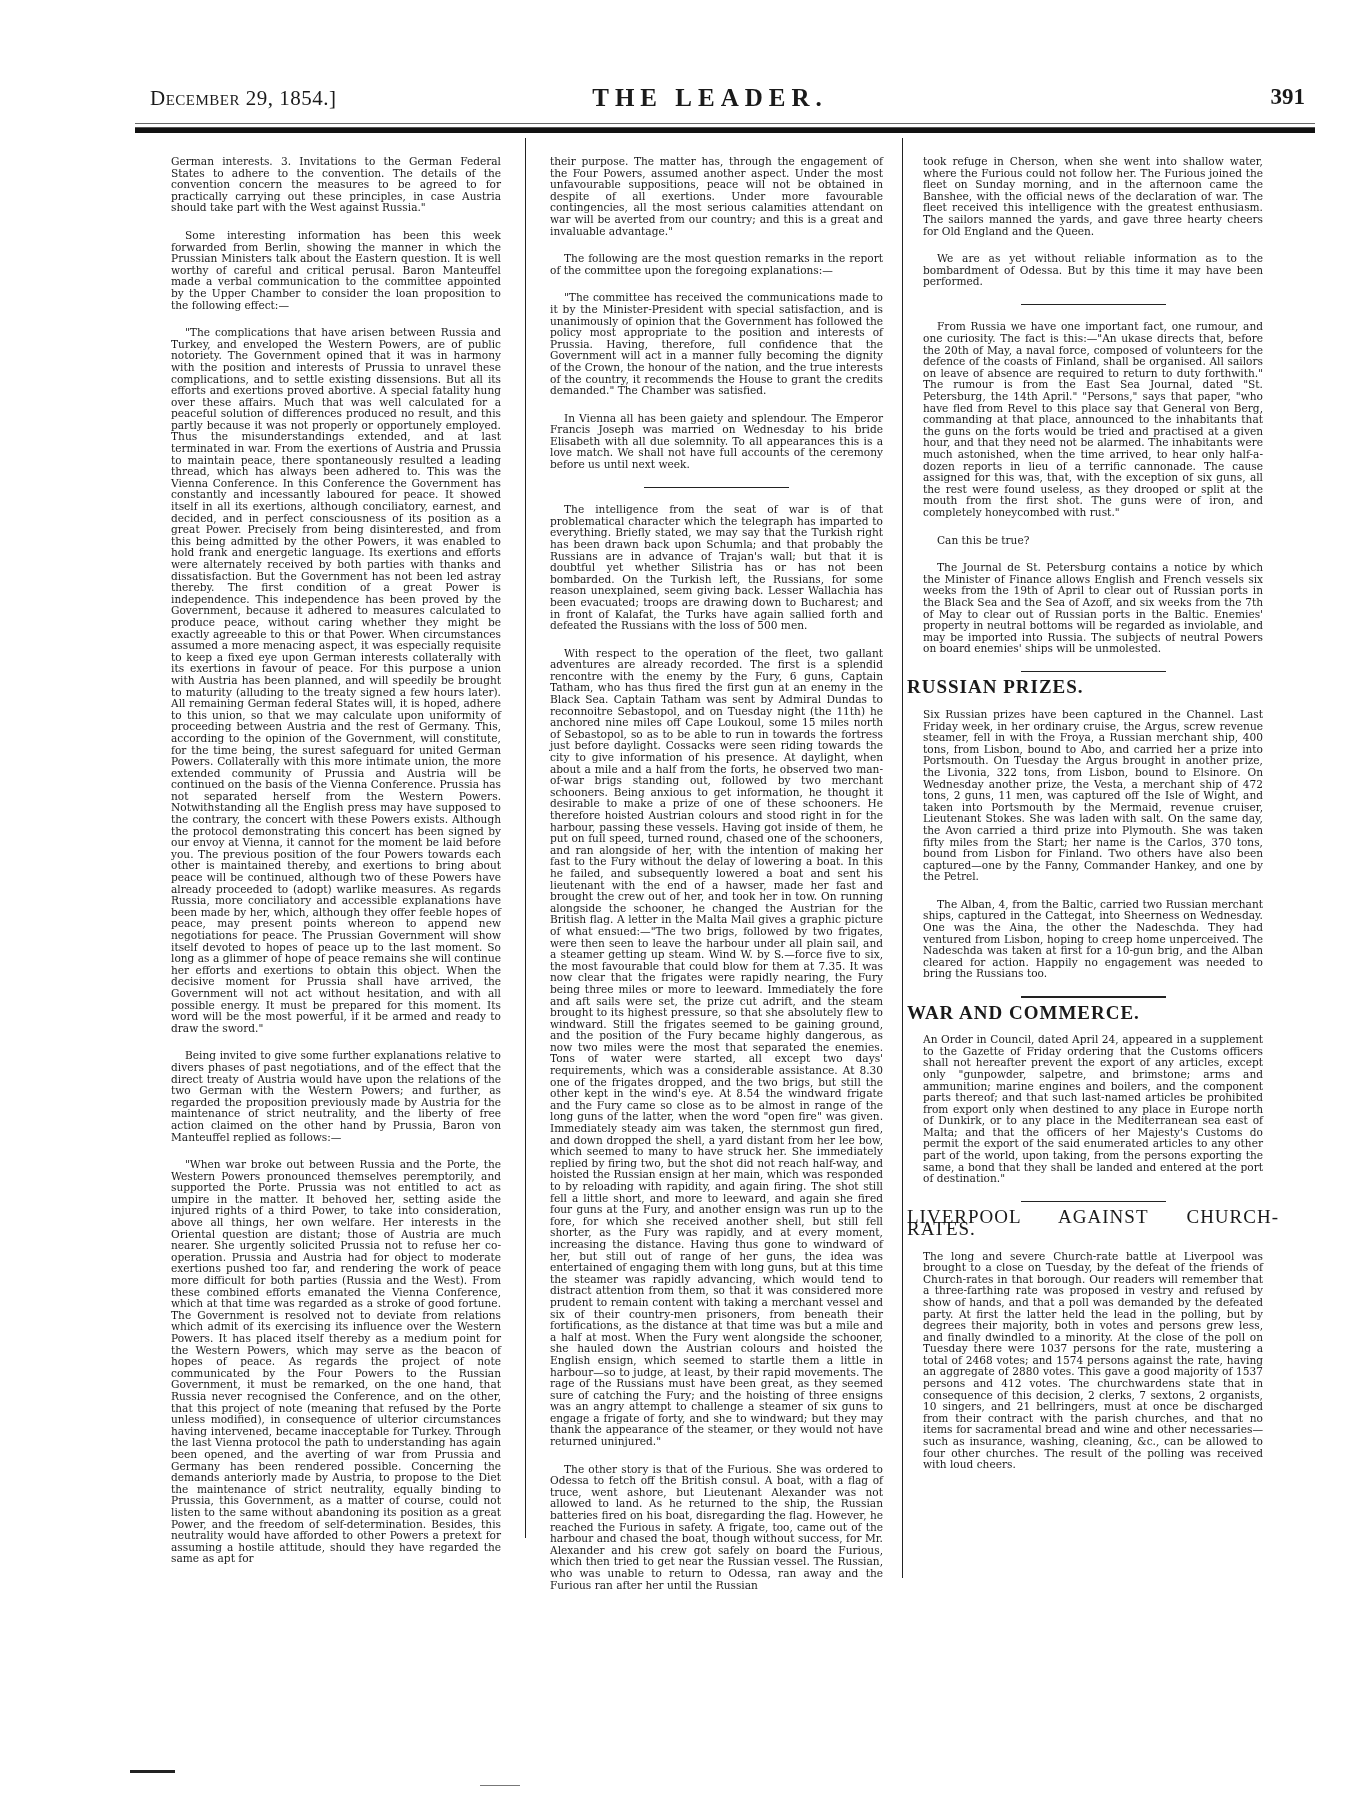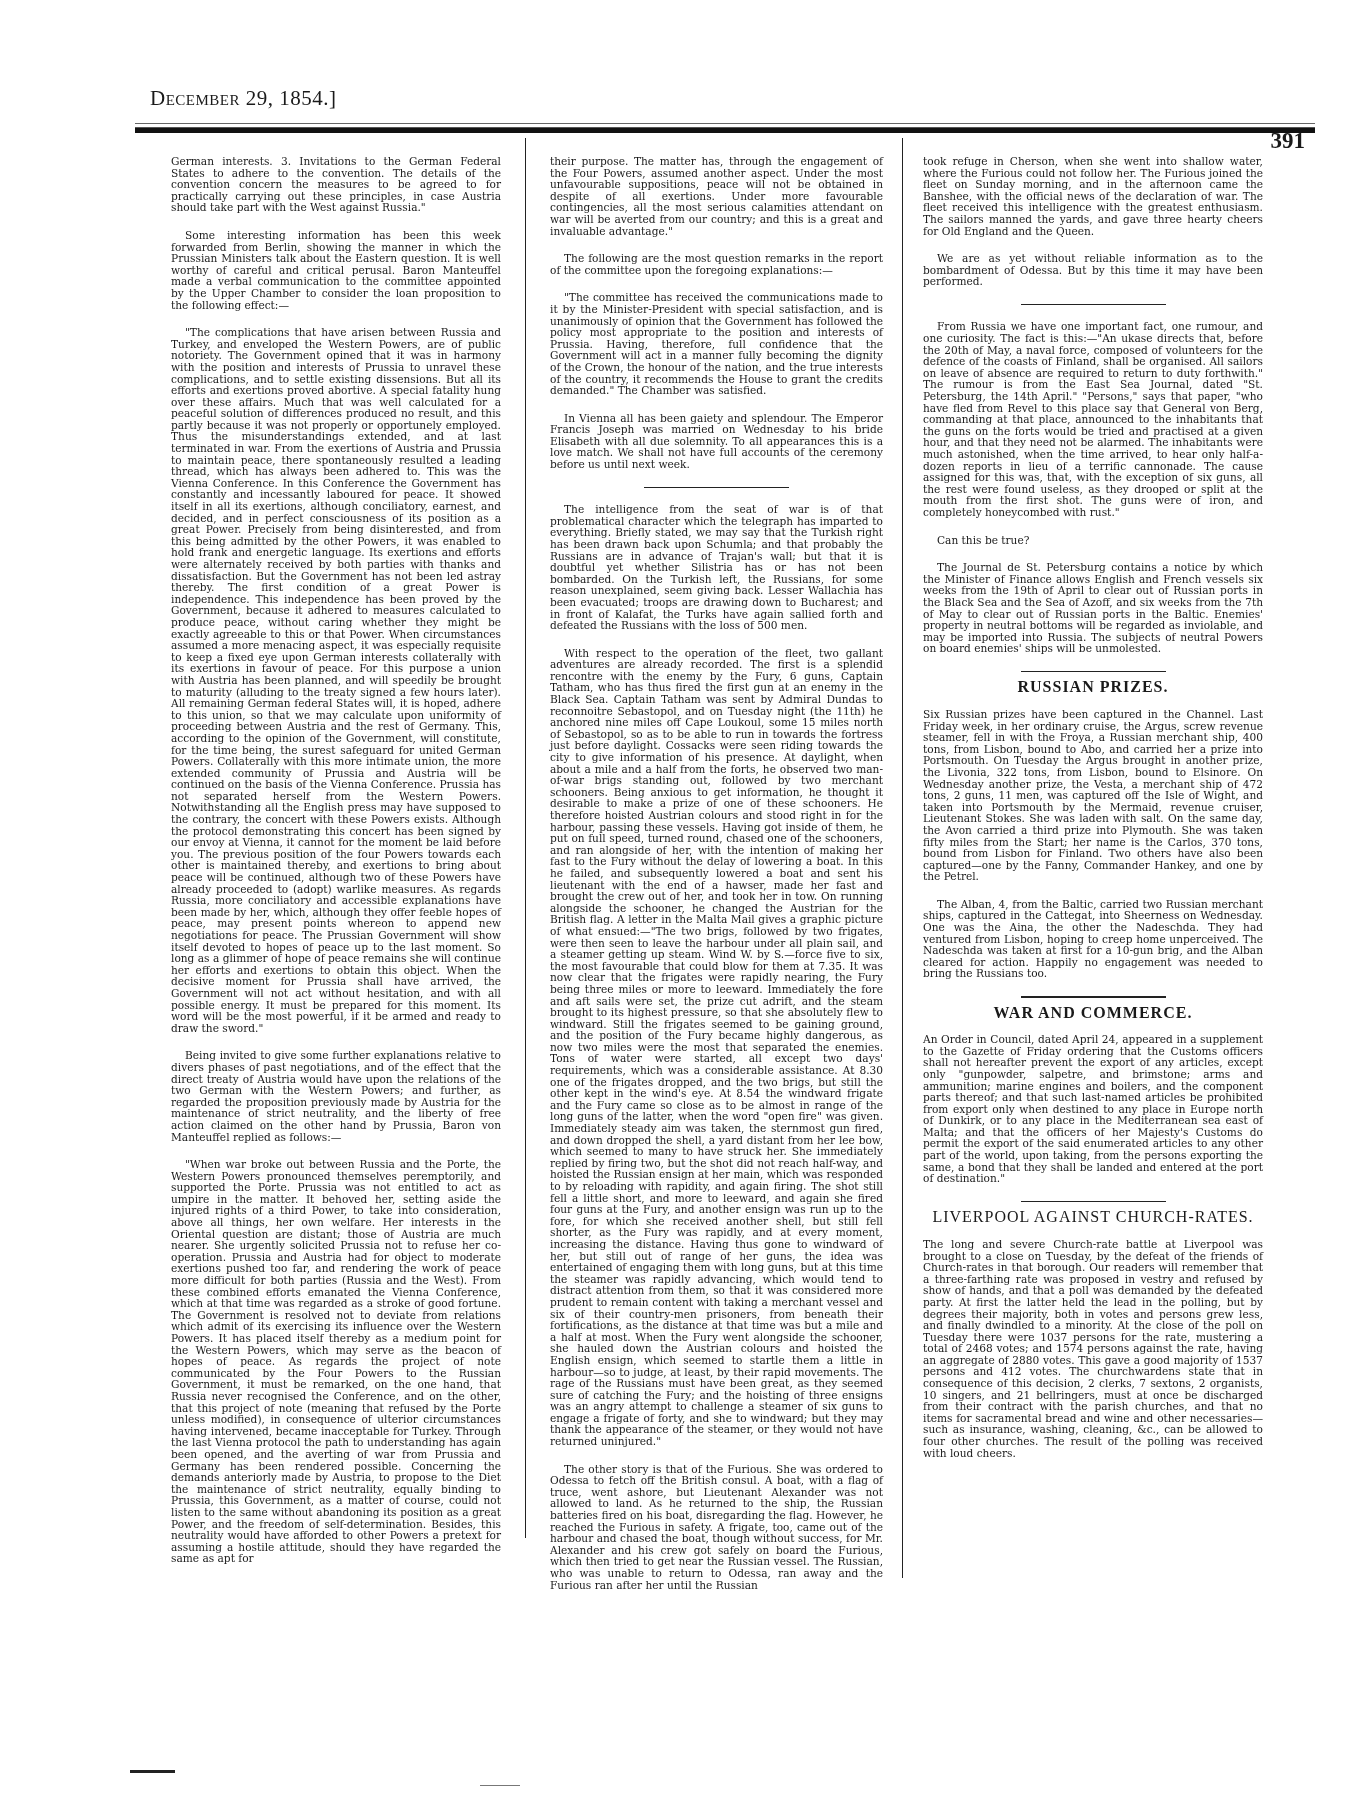--- a/index.html
+++ b/index.html
@@ -15,21 +15,20 @@
       font-family: "Liberation Serif", serif; font-variant: small-caps;
     }
     .masthead .title {
       position: absolute; left: 400px; width: 360px; top: 4px; text-align: center;
       font-size: 25px; font-weight: bold; letter-spacing: 6px;
       font-family: "Liberation Serif", serif;
     }
     .masthead .pageno {
       position: absolute; right: 15px; top: 4px; font-size: 23px; font-weight: bold;
       font-family: "Liberation Serif", serif;
-      margin-top: 44px;
     }
     .rule-top {
       position: absolute; left: 135px; top: 127px; width: 1180px; height: 5px;
       background: #111; border-top: 1px solid #555;
     }
     .rule-top::after {
       content: ""; position: absolute; left: 0; right: 0; top: -5px; height: 1px; background: #666;
     }
     .col {
       position: absolute; top: 140px; font-size: 10.6px; line-height: 11.6px;
@@ -38,36 +37,37 @@
     .col p { margin: 16px; text-indent: 14px; }
     .col p.noind { text-indent: 0; }
     #col-left   { left: 155px; width: 362px; height: 1375px; }
     #col-middle { left: 534px; width: 365px; height: 1425px; }
     #col-right  { left: 907px; width: 372px; height: 1500px; }
     .vrule { position: absolute; top: 138px; width: 1px; background: #222; }
     #vrule-1 { left: 525px; height: 1400px; }
     #vrule-2 { left: 902px; height: 1440px; }
     .divider { width: 145px; height: 1.5px; background: #222; margin: 8px auto 9px; }
     .section-heading {
-      text-align: center; font-size: 16px; letter-spacing: 1px; margin: 4px 0 4px;
+      font-size: 19px; letter-spacing: 1px; margin: 4px 0 4px;
       font-family: "Liberation Serif", serif;
     }
     .section-heading.bold { font-weight: bold; }
     .corner-mark {
       position: absolute; left: 130px; top: 1770px; width: 45px; height: 3px; background: #222;
     }
     .bottom-dash {
       position: absolute; left: 480px; top: 1785px; width: 40px; height: 1px; background: #777;
     }
   </style>
 </head>
 <body>
 
 <div class="masthead">
   <span class="date">December 29, 1854.]</span>
+  <span class="title">THE LEADER.</span>
   <span class="pageno">391</span>
 </div>
 <div class="rule-top"></div>
 
 <div class="vrule" id="vrule-1"></div>
 <div class="vrule" id="vrule-2"></div>
 
 <div class="col" id="col-left">
   <p class="noind">German interests. 3. Invitations to the German Federal States to adhere to the convention. The details of the convention concern the measures to be agreed to for practically carrying out these principles, in case Austria should take part with the West against Russia."</p>
   <p>Some interesting information has been this week forwarded from Berlin, showing the manner in which the Prussian Ministers talk about the Eastern question. It is well worthy of careful and critical perusal. Baron Manteuffel made a verbal communication to the committee appointed by the Upper Chamber to consider the loan proposition to the following effect:—</p>

